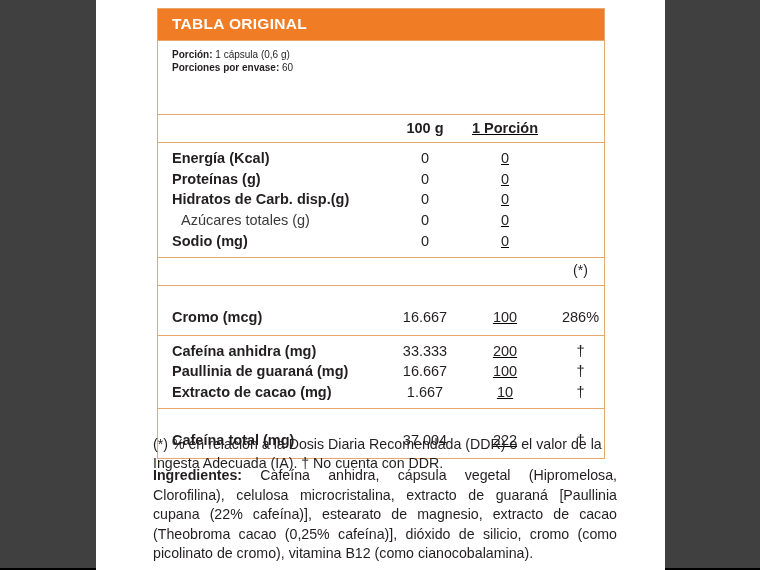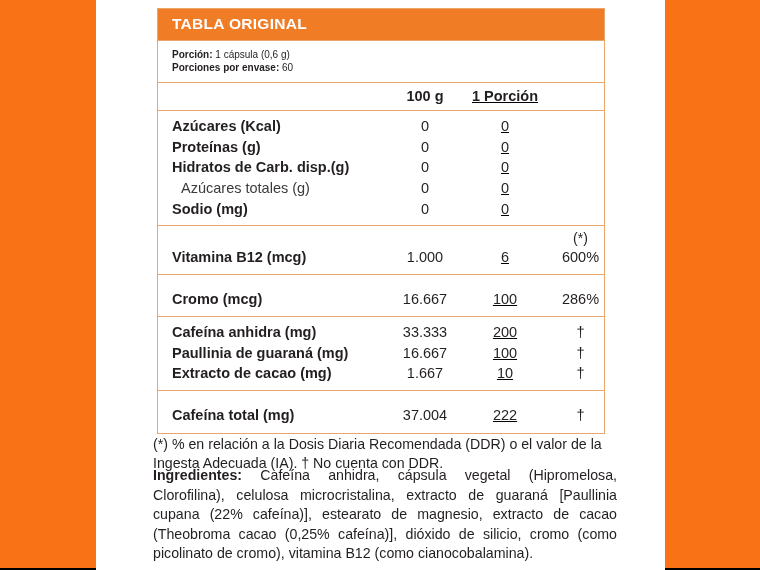--- a/index.html
+++ b/index.html
@@ -10,21 +10,21 @@
   body {
     width: 760px;
     height: 570px;
     overflow: hidden;
     font-family: "Liberation Sans", sans-serif;
   }
   #canvas {
     position: relative;
     width: 760px;
     height: 568px;
-    background: #f97316;
+    background: #404040;
   }
   #white-panel {
     position: absolute;
     left: 96px;
     top: 0;
     width: 569px;
     height: 570px;
     background: #ffffff;
   }
 
@@ -79,29 +79,29 @@
   }
   table.grid td {
     padding: 0;
     vertical-align: middle;
   }
   .c-name  { width: 212px; }
   .c-100   { width: 82px;  text-align: center; }
   .c-porc  { width: 78px;  text-align: center; text-decoration: underline; }
   .c-ddr   { width: 73px;  text-align: center; }
 
-  .colhead-block { padding: 4px 14px 5px 14px; }
+  .colhead-block { padding: 4px 14px 5px 14px; margin-top: 32px; }
   .colhead {
     font-size: 14.5px;
     font-weight: bold;
     color: #231f20;
   }
 
   .rows-block { padding: 5px 14px 6px 14px; }
-  .rows-block2 { padding: 14px 14px 7px 14px; }
+  .rows-block2 { padding: 21px 14px 7px 14px; }
 
   .r-name {
     font-size: 14.5px;
     font-weight: bold;
     color: #231f20;
     line-height: 1.42;
     white-space: nowrap;
   }
   .r-name.sub {
     font-weight: normal;
@@ -182,21 +182,21 @@
             <td class="c-ddr"></td>
           </tr>
         </tbody>
           </table>
       </div>
 
       <div class="rows-block sep">
         <table class="grid">
           <tbody id="macro-body">
               <tr>
-                <td class="c-name"><span class="r-name">Azúcares (Kcal)</span></td>
+                <td class="c-name"><span class="r-name">Energía (Kcal)</span></td>
                 <td class="c-100"><span class="r-val">0</span></td>
                 <td class="c-porc"><span class="r-val">0</span></td>
                 <td class="c-ddr"><span class="r-val"></span></td>
               </tr>
               <tr>
                 <td class="c-name"><span class="r-name">Proteínas (g)</span></td>
                 <td class="c-100"><span class="r-val">0</span></td>
                 <td class="c-porc"><span class="r-val">0</span></td>
                 <td class="c-ddr"><span class="r-val"></span></td>
               </tr>
@@ -224,26 +224,20 @@
 
       <div class="vit-block sep">
         <table class="grid">
           <tbody>
               <tr class="star-row">
             <td class="c-name"></td>
             <td class="c-100"></td>
             <td class="c-porc"></td>
             <td class="c-ddr"><span class="star">(*)</span></td>
           </tr>
-          <tr>
-            <td class="c-name"><span class="r-name">Vitamina B12 (mcg)</span></td>
-            <td class="c-100"><span class="r-val">1.000</span></td>
-            <td class="c-porc"><span class="r-val">6</span></td>
-            <td class="c-ddr"><span class="r-val">600%</span></td>
-          </tr>
         </tbody>
           </table>
       </div>
 
       <div class="rows-block2 sep">
         <table class="grid">
           <tbody>
               <tr>
             <td class="c-name"><span class="r-name">Cromo (mcg)</span></td>
             <td class="c-100"><span class="r-val">16.667</span></td>

